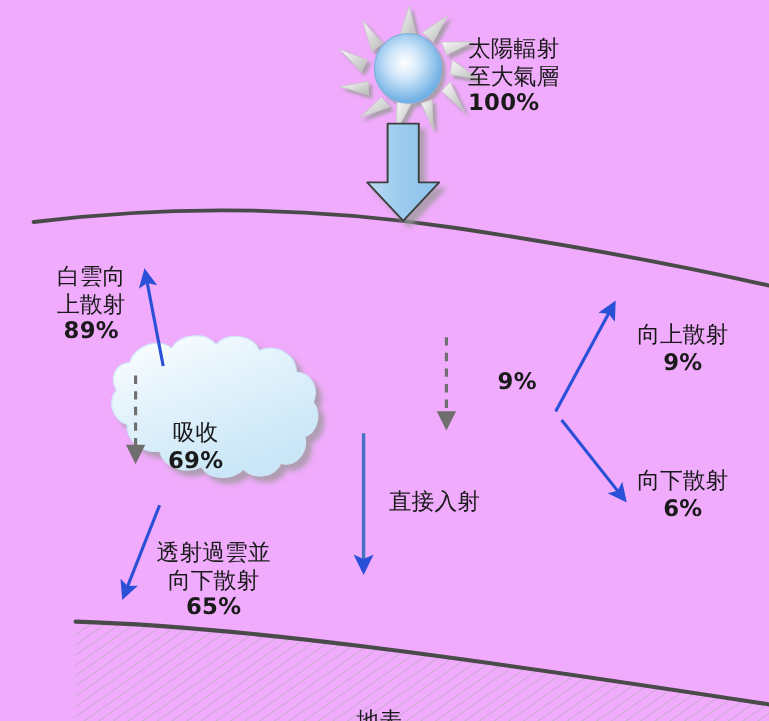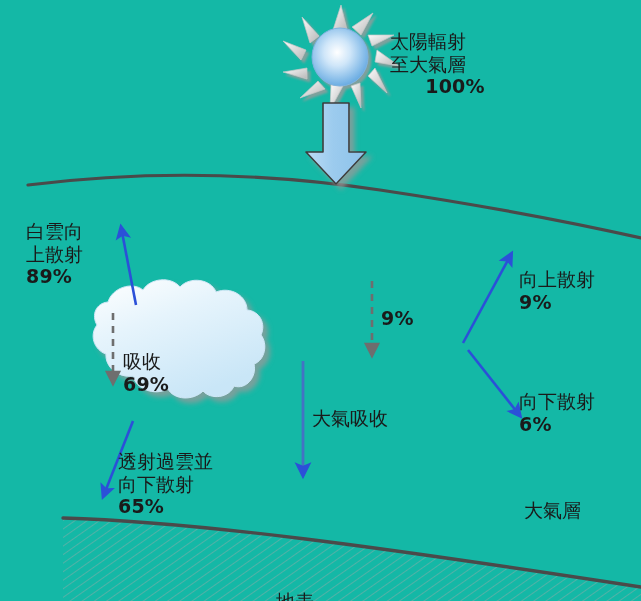--- a/index.html
+++ b/index.html
@@ -7,28 +7,28 @@
     padding: 0;
     background: #ffffff;
   }
   body {
     font-family: "DejaVu Sans", "Liberation Sans", sans-serif;
   }
   #diagram {
     position: relative;
     width: 641px;
     height: 601px;
-    background: #14b8a6;
+    background: #f0abfc;
     overflow: hidden;
   }
   .label {
     position: absolute;
     color: #1a1a1a;
     line-height: 1.18;
-    text-align: left;
+    text-align: center;
     white-space: pre-line;
     font-size: 19px;
   }
   .label .pct {
     display: block;
     font-weight: bold;
     font-size: 19px;
     letter-spacing: 0.2px;
   }
   .cjk {
@@ -158,59 +158,56 @@
     </g>
 
     <g>
       <line x1="468" y1="350" x2="517" y2="412" stroke="#2b50d8" stroke-width="2.6" marker-end="url(#blueHead)"></line>
     </g>
   </svg>
 
   <div class="label cjk" style="left:390px; top:8px; width:130px; text-align:left;">
     <span>太陽輻射
 至大氣層</span>
-    <span class="pct" style="text-align:center;">100%</span>
+    <span class="pct" style="text-align:left;">100%</span>
   </div>
 
   <div class="label cjk" style="left:26px; top:198px; width:100px;">
     <span>白雲向
 上散射</span>
     <span class="pct">89%</span>
   </div>
 
   <div class="label cjk" style="left:123px; top:328px; width:80px;">
     <span>吸收</span>
     <span class="pct">69%</span>
   </div>
 
   <div class="label cjk" style="left:118px; top:428px; width:120px;">
     <span>透射過雲並
 向下散射</span>
     <span class="pct">65%</span>
   </div>
 
   <div class="label cjk" style="left:312px; top:385px; width:100px;">
-    <span>大氣吸收</span>
+    <span>直接入射</span>
   </div>
 
   <div class="label cjk" style="left:381px; top:285px; width:100px;">
     <span class="pct">9%</span>
   </div>
 
   <div class="label cjk" style="left:519px; top:246px; width:100px;">
     <span>向上散射</span>
     <span class="pct">9%</span>
   </div>
 
   <div class="label cjk" style="left:519px; top:368px; width:100px;">
     <span>向下散射</span>
     <span class="pct">6%</span>
   </div>
 
-  <div class="label cjk" style="left:524px; top:477px; width:80px;">
-    <span>大氣層</span>
-  </div>
 
   <div class="label cjk" style="left:276px; top:568px; width:80px;">
     <span>地表</span>
   </div>
 
 </div>
 
 </body></html>

